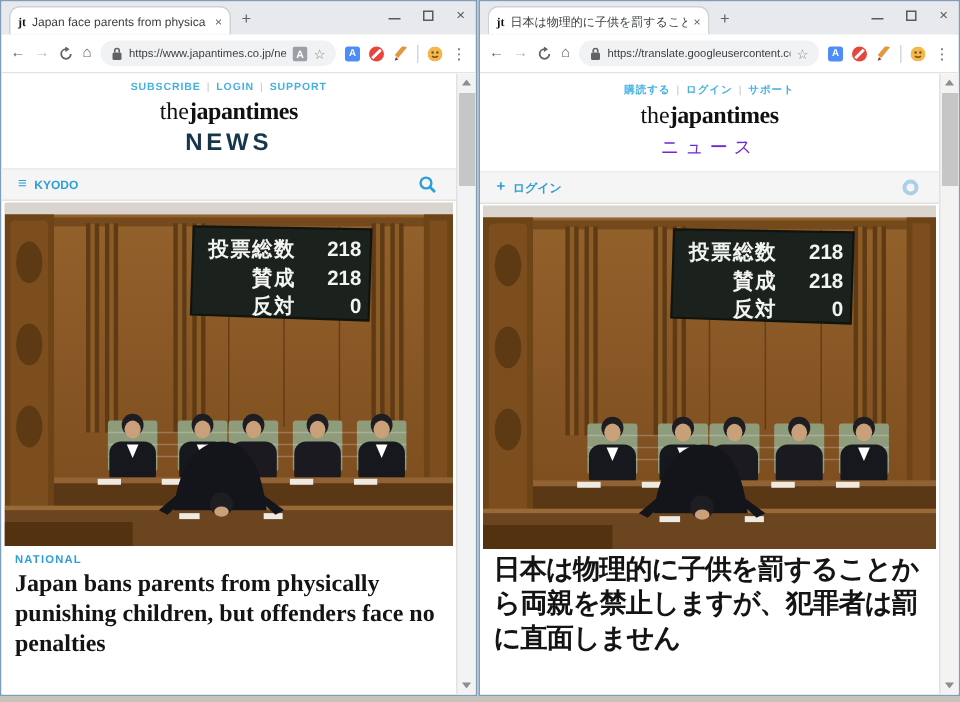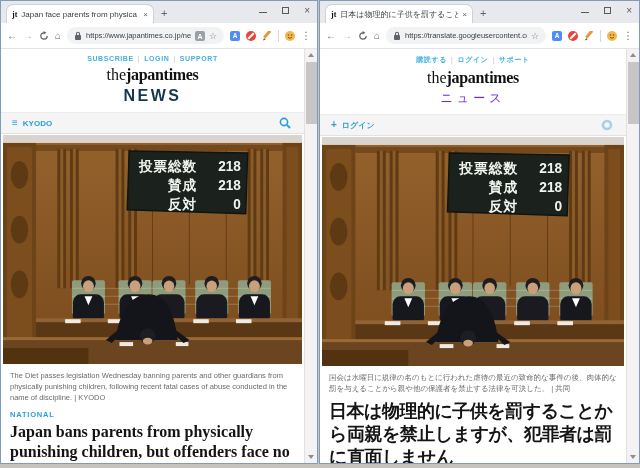--- a/index.html
+++ b/index.html
@@ -291,21 +291,20 @@
           </span>
         <span class="search-btn">
             <svg width="12" height="12">
               <use href="#ico-magnifier"></use>
             </svg>
           </span>
       </div>
       <svg class="photo" viewBox="0 0 308 230" preserveAspectRatio="none">
           <use href="#diet-photo"></use>
         </svg>
-      <div class="caption">The Diet passes legislation Wednesday banning parents and other guardians from physically punishing children, following recent fatal cases of abuse conducted in the name of discipline. | KYODO</div>
       <div class="category">NATIONAL</div>
       <div class="headline">Japan bans parents from physically punishing children, but offenders face no penalties</div>
 
     </div>
     <div class="scrollbar">
       <span class="sb-btn sb-up"></span>
       <span class="sb-thumb"></span>
       <span class="sb-btn sb-down"></span>
     </div>
   </div>
@@ -364,21 +363,20 @@
           </span>
         <span class="search-btn">
             <svg width="12" height="12">
               <use href="#ico-ring"></use>
             </svg>
           </span>
       </div>
       <svg class="photo" viewBox="0 0 308 230" preserveAspectRatio="none">
           <use href="#diet-photo"></use>
         </svg>
-      <div class="caption">国会は水曜日に規律の名のもとに行われた虐待の最近の致命的な事件の後、肉体的な罰を与えることから親や他の保護者を禁止する法律を可決した。 | 共同</div>
       <div class="headline">日本は物理的に子供を罰することから両親を禁止しますが、犯罪者は罰に直面しません</div>
 
     </div>
     <div class="scrollbar">
       <span class="sb-btn sb-up"></span>
       <span class="sb-thumb"></span>
       <span class="sb-btn sb-down"></span>
     </div>
   </div>
 </div>

